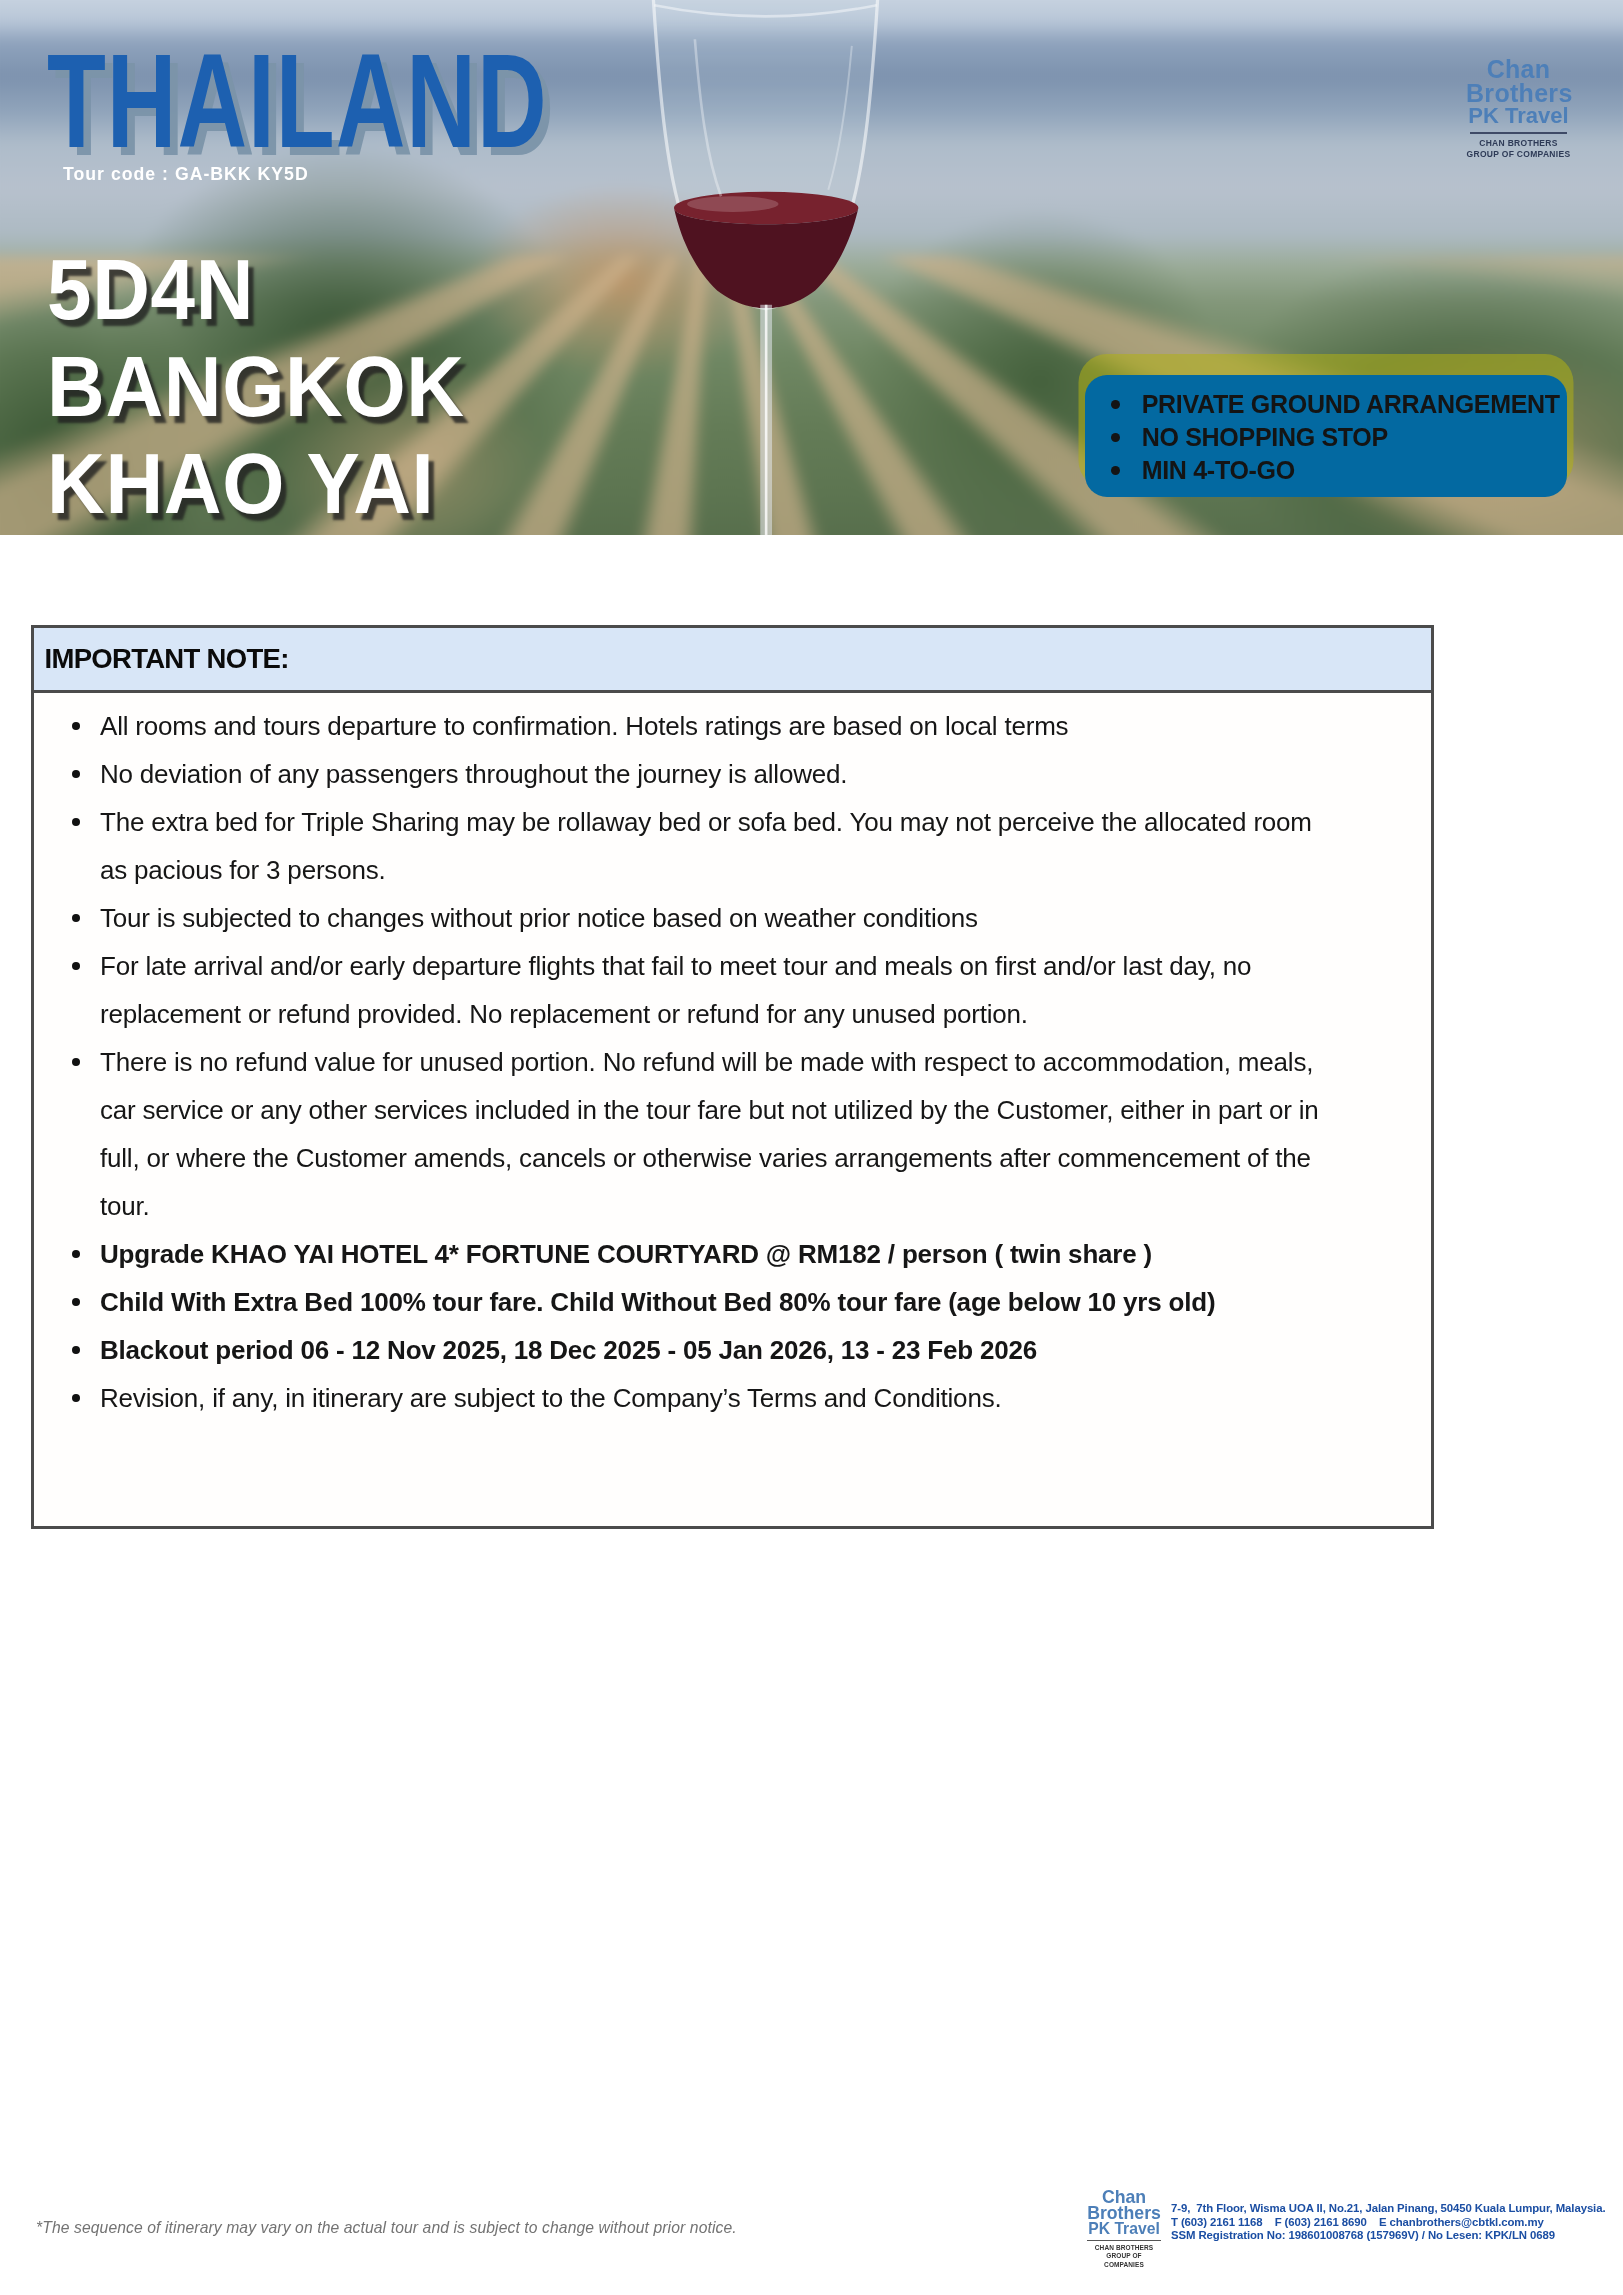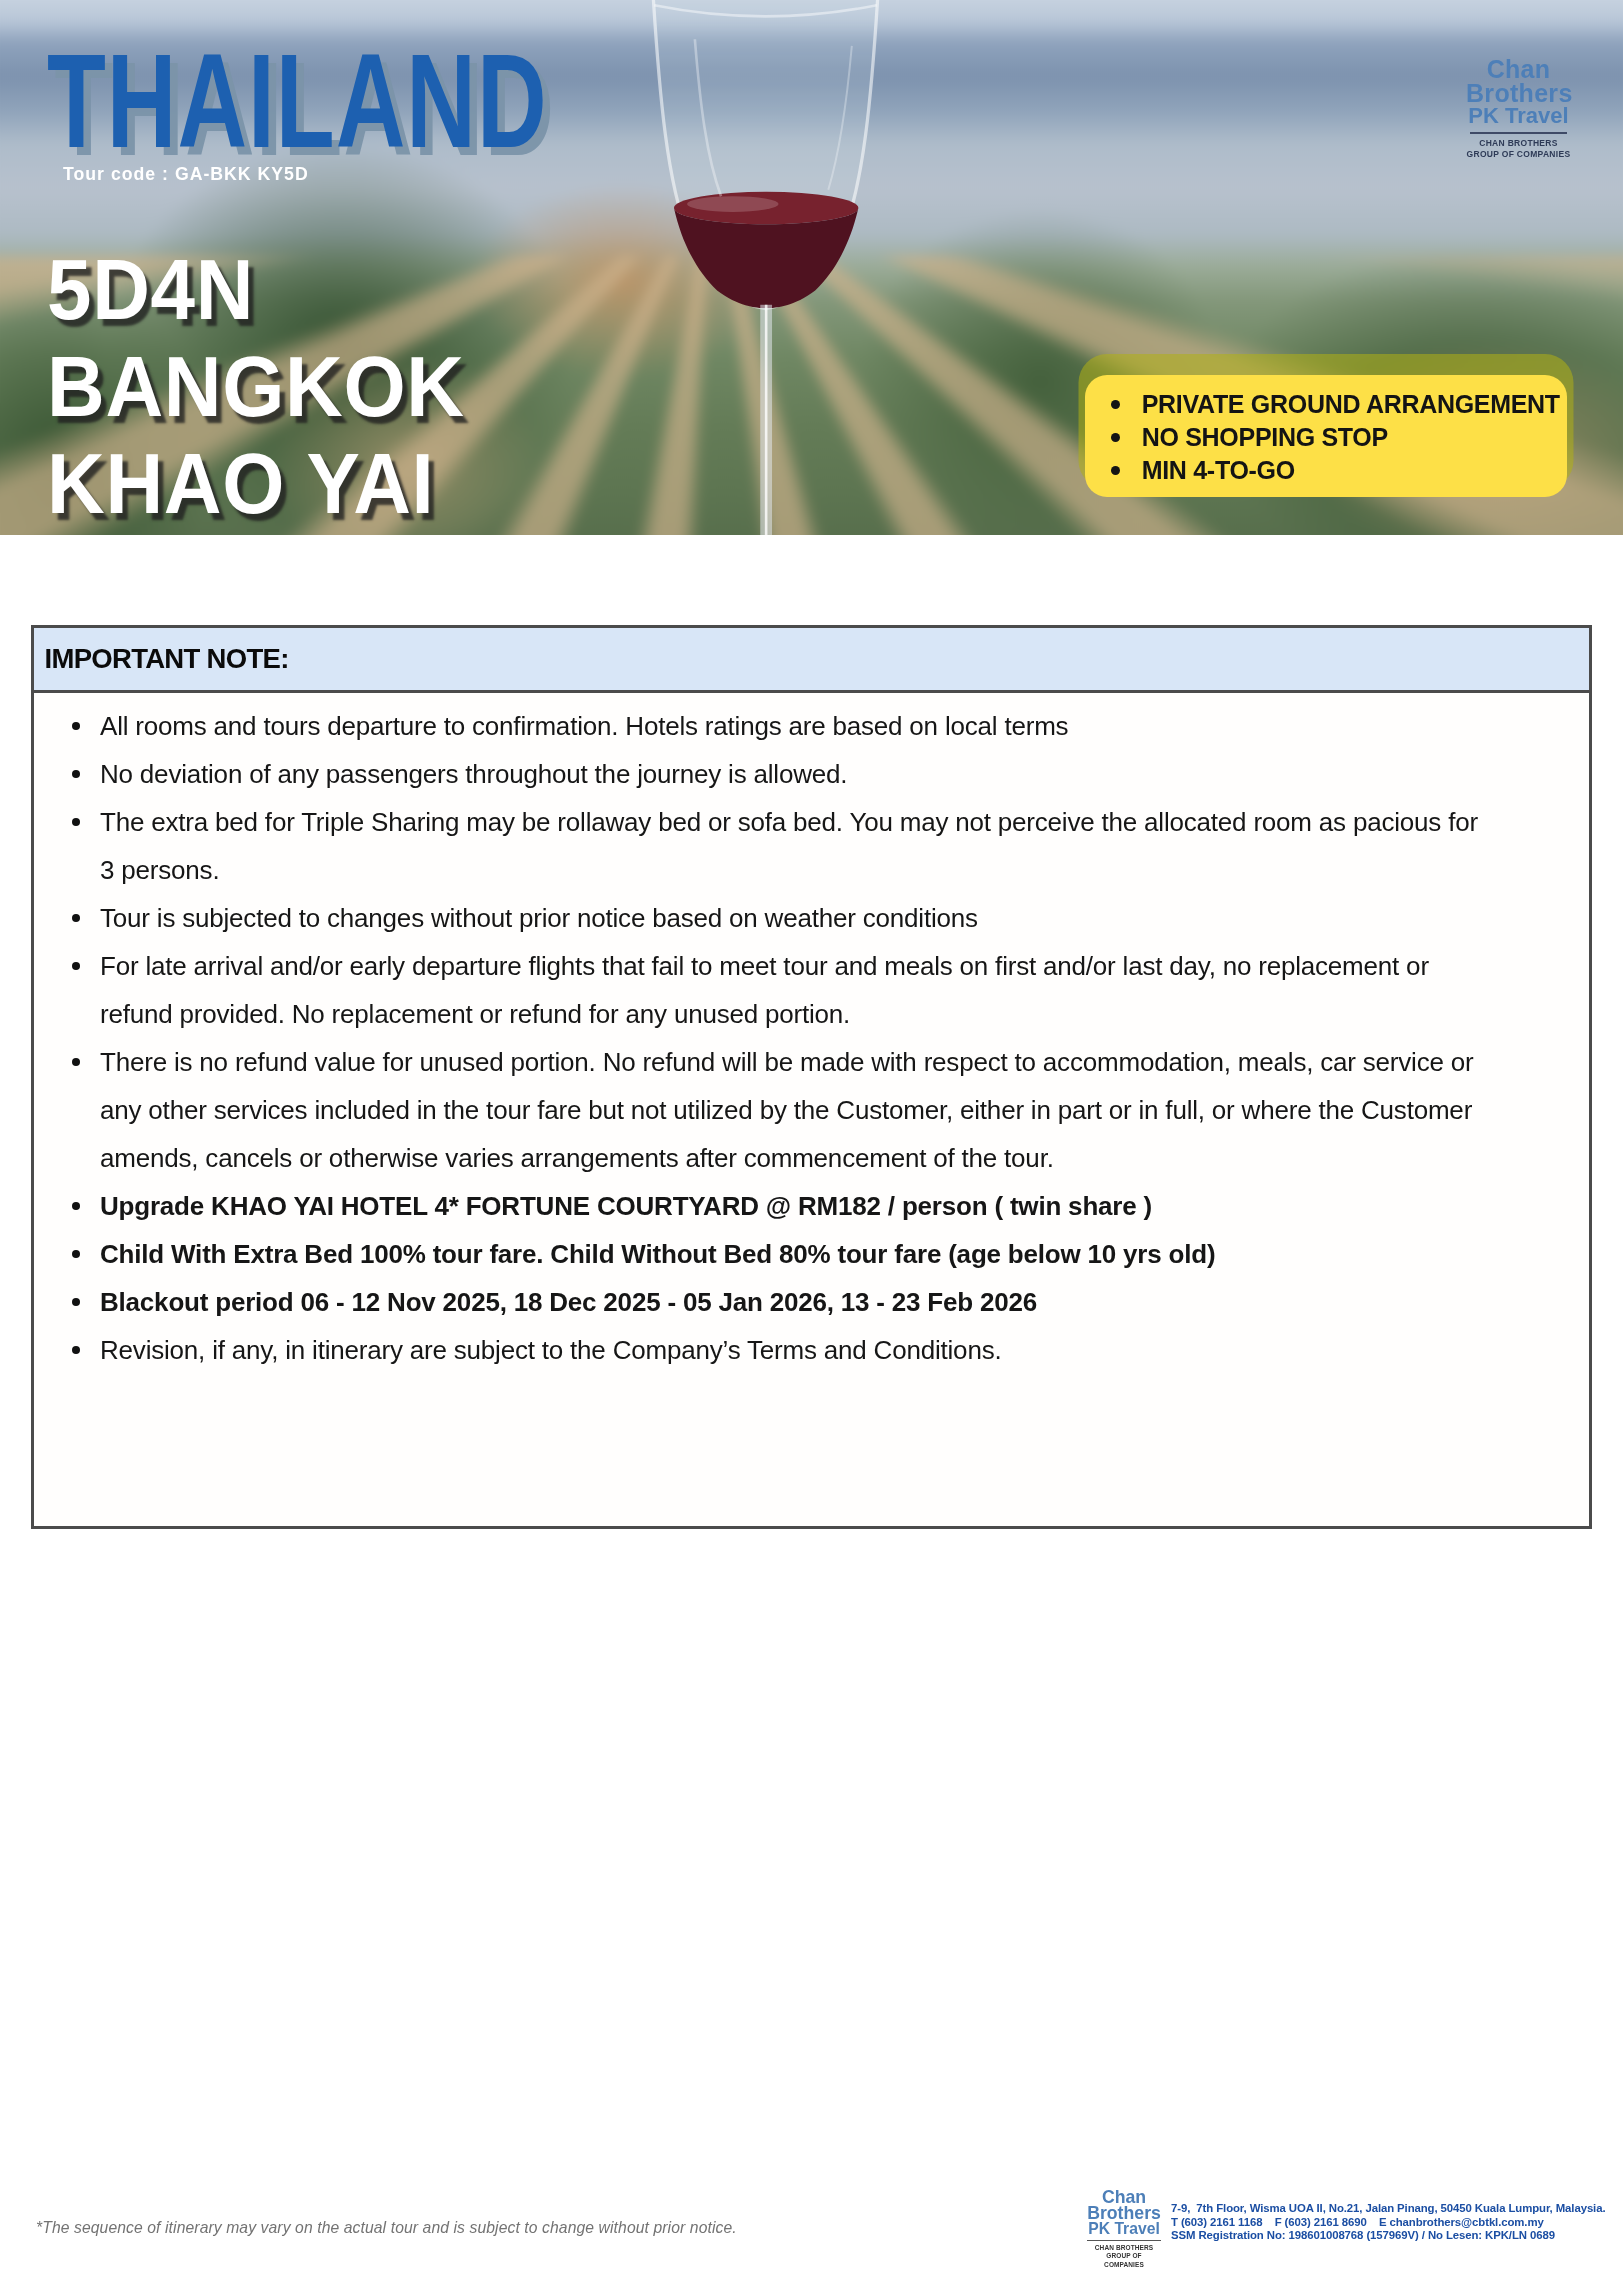--- a/index.html
+++ b/index.html
@@ -31,35 +31,35 @@
   .glass{position:absolute;left:602px;top:0;width:327px;height:535px;}
 
   .hero-title{position:absolute;left:47px;top:34px;font-size:134px;font-weight:bold;line-height:1;
     color:#1d60b0;letter-spacing:1.3px;transform:scaleX(.72);transform-origin:left top;
     text-shadow:10.5px 7.9px 0 rgba(123,147,169,.95);white-space:nowrap;}
   .tour-code{position:absolute;left:63px;top:164px;font-size:17.7px;font-weight:bold;color:#ffffff;letter-spacing:1px;}
   .hero-sub{position:absolute;left:47px;top:241px;font-size:86px;font-weight:bold;color:#ffffff;
     line-height:97px;letter-spacing:0.7px;transform:scaleX(.93);transform-origin:left top;
     text-shadow:5.9px 6.5px 2.6px rgba(33,33,33,.8);white-space:nowrap;}
 
-  .highlights{position:absolute;left:1085px;top:375px;width:482px;height:122px;background:#fde047;
+  .highlights{position:absolute;left:1085px;top:375px;width:482px;height:122px;background:#0369a1;
     border-radius:22px;box-shadow:0 -14.4px 0 6.5px rgba(176,176,20,.55);box-sizing:border-box;padding:13px 13px 0 15.7px;}
   .highlights ul{list-style:none;margin:0;padding:0;}
   .highlights li{position:relative;padding-left:41px;font-size:25px;font-weight:bold;color:#141414;
     line-height:33px;letter-spacing:-0.3px;white-space:nowrap;}
   .highlights li::before{content:"";position:absolute;left:10.5px;top:11.8px;width:9.2px;height:9.2px;border-radius:50%;background:#141414;}
 
   .brand{position:absolute;right:52px;top:58px;width:105px;text-align:center;}
   .brand .n1,.brand .n2{font-size:25px;line-height:23.6px;font-weight:bold;color:#4d7fb8;letter-spacing:0.3px;}
   .brand .n3{font-size:22px;line-height:22px;font-weight:bold;color:#4d7fb8;}
   .brand .divider{height:1.3px;background:#3e4a66;margin:5.2px 3.9px 4.6px 3.9px;}
   .brand .grp{font-size:8.5px;line-height:11px;font-weight:bold;color:#2e3b57;letter-spacing:0.3px;}
 
   
-  .note-box{position:absolute;left:31px;top:625px;width:1561px;height:904px;box-sizing:border-box;
+  .note-box{position:absolute;left:31px;top:625px;width:1403px;height:904px;box-sizing:border-box;
     border:3.3px solid #4b4b4b;background:#fffefd;overflow:hidden;}
   .note-header{height:62px;background:#d8e6f7;border-bottom:3.3px solid #4b4b4b;display:flex;align-items:center;
     padding:0 10.5px;font-size:27.5px;font-weight:bold;color:#0b0b0b;letter-spacing:-0.7px;}
   .note-body{padding:9.2px 98px 0 29px;}
   .note-body ul{list-style:none;margin:0;padding:0;}
   .note-body li{position:relative;padding-left:37px;font-size:26px;line-height:48px;color:#161616;letter-spacing:-0.2px;}
   .note-body li::before{content:"";position:absolute;left:9.2px;top:20px;width:7.9px;height:7.9px;border-radius:50%;background:#111;}
   .note-body li.bold, .note-body span.bold{font-weight:bold;}
 
   

